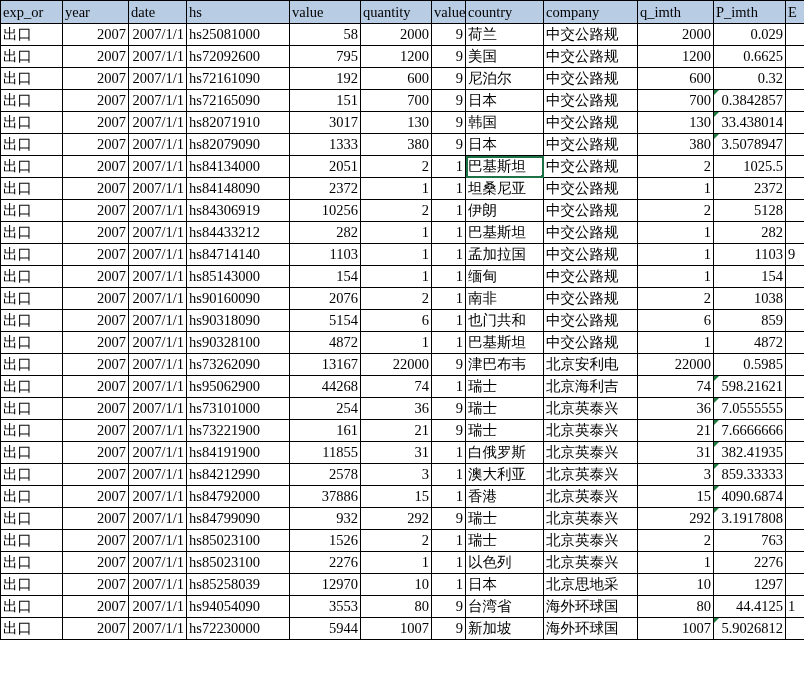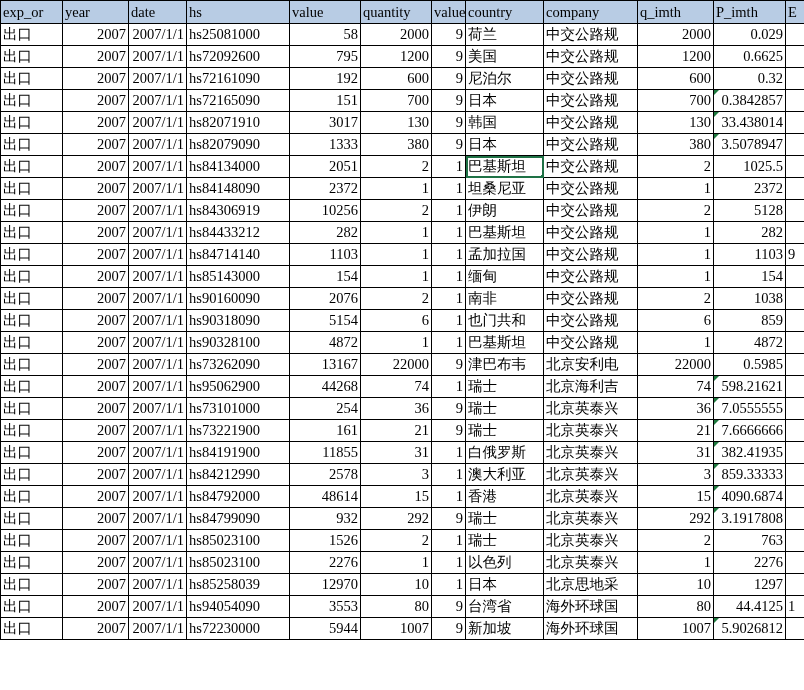--- a/index.html
+++ b/index.html
@@ -406,21 +406,21 @@
         <td class="txt clip">北京英泰兴</td>
         <td class="num clip">3</td>
         <td class="num clip err">859.33333</td>
         <td class="txt clip"></td>
       </tr>
       <tr>
         <td class="txt clip">出口</td>
         <td class="num clip">2007</td>
         <td class="num clip">2007/1/1</td>
         <td class="txt clip">hs84792000</td>
-        <td class="num clip">48614</td>
+        <td class="num clip">37886</td>
         <td class="num clip">15</td>
         <td class="num clip">1</td>
         <td class="txt clip">香港</td>
         <td class="txt clip">北京英泰兴</td>
         <td class="num clip">15</td>
         <td class="num clip err">4090.6874</td>
         <td class="txt clip"></td>
       </tr>
       <tr>
         <td class="txt clip">出口</td>

